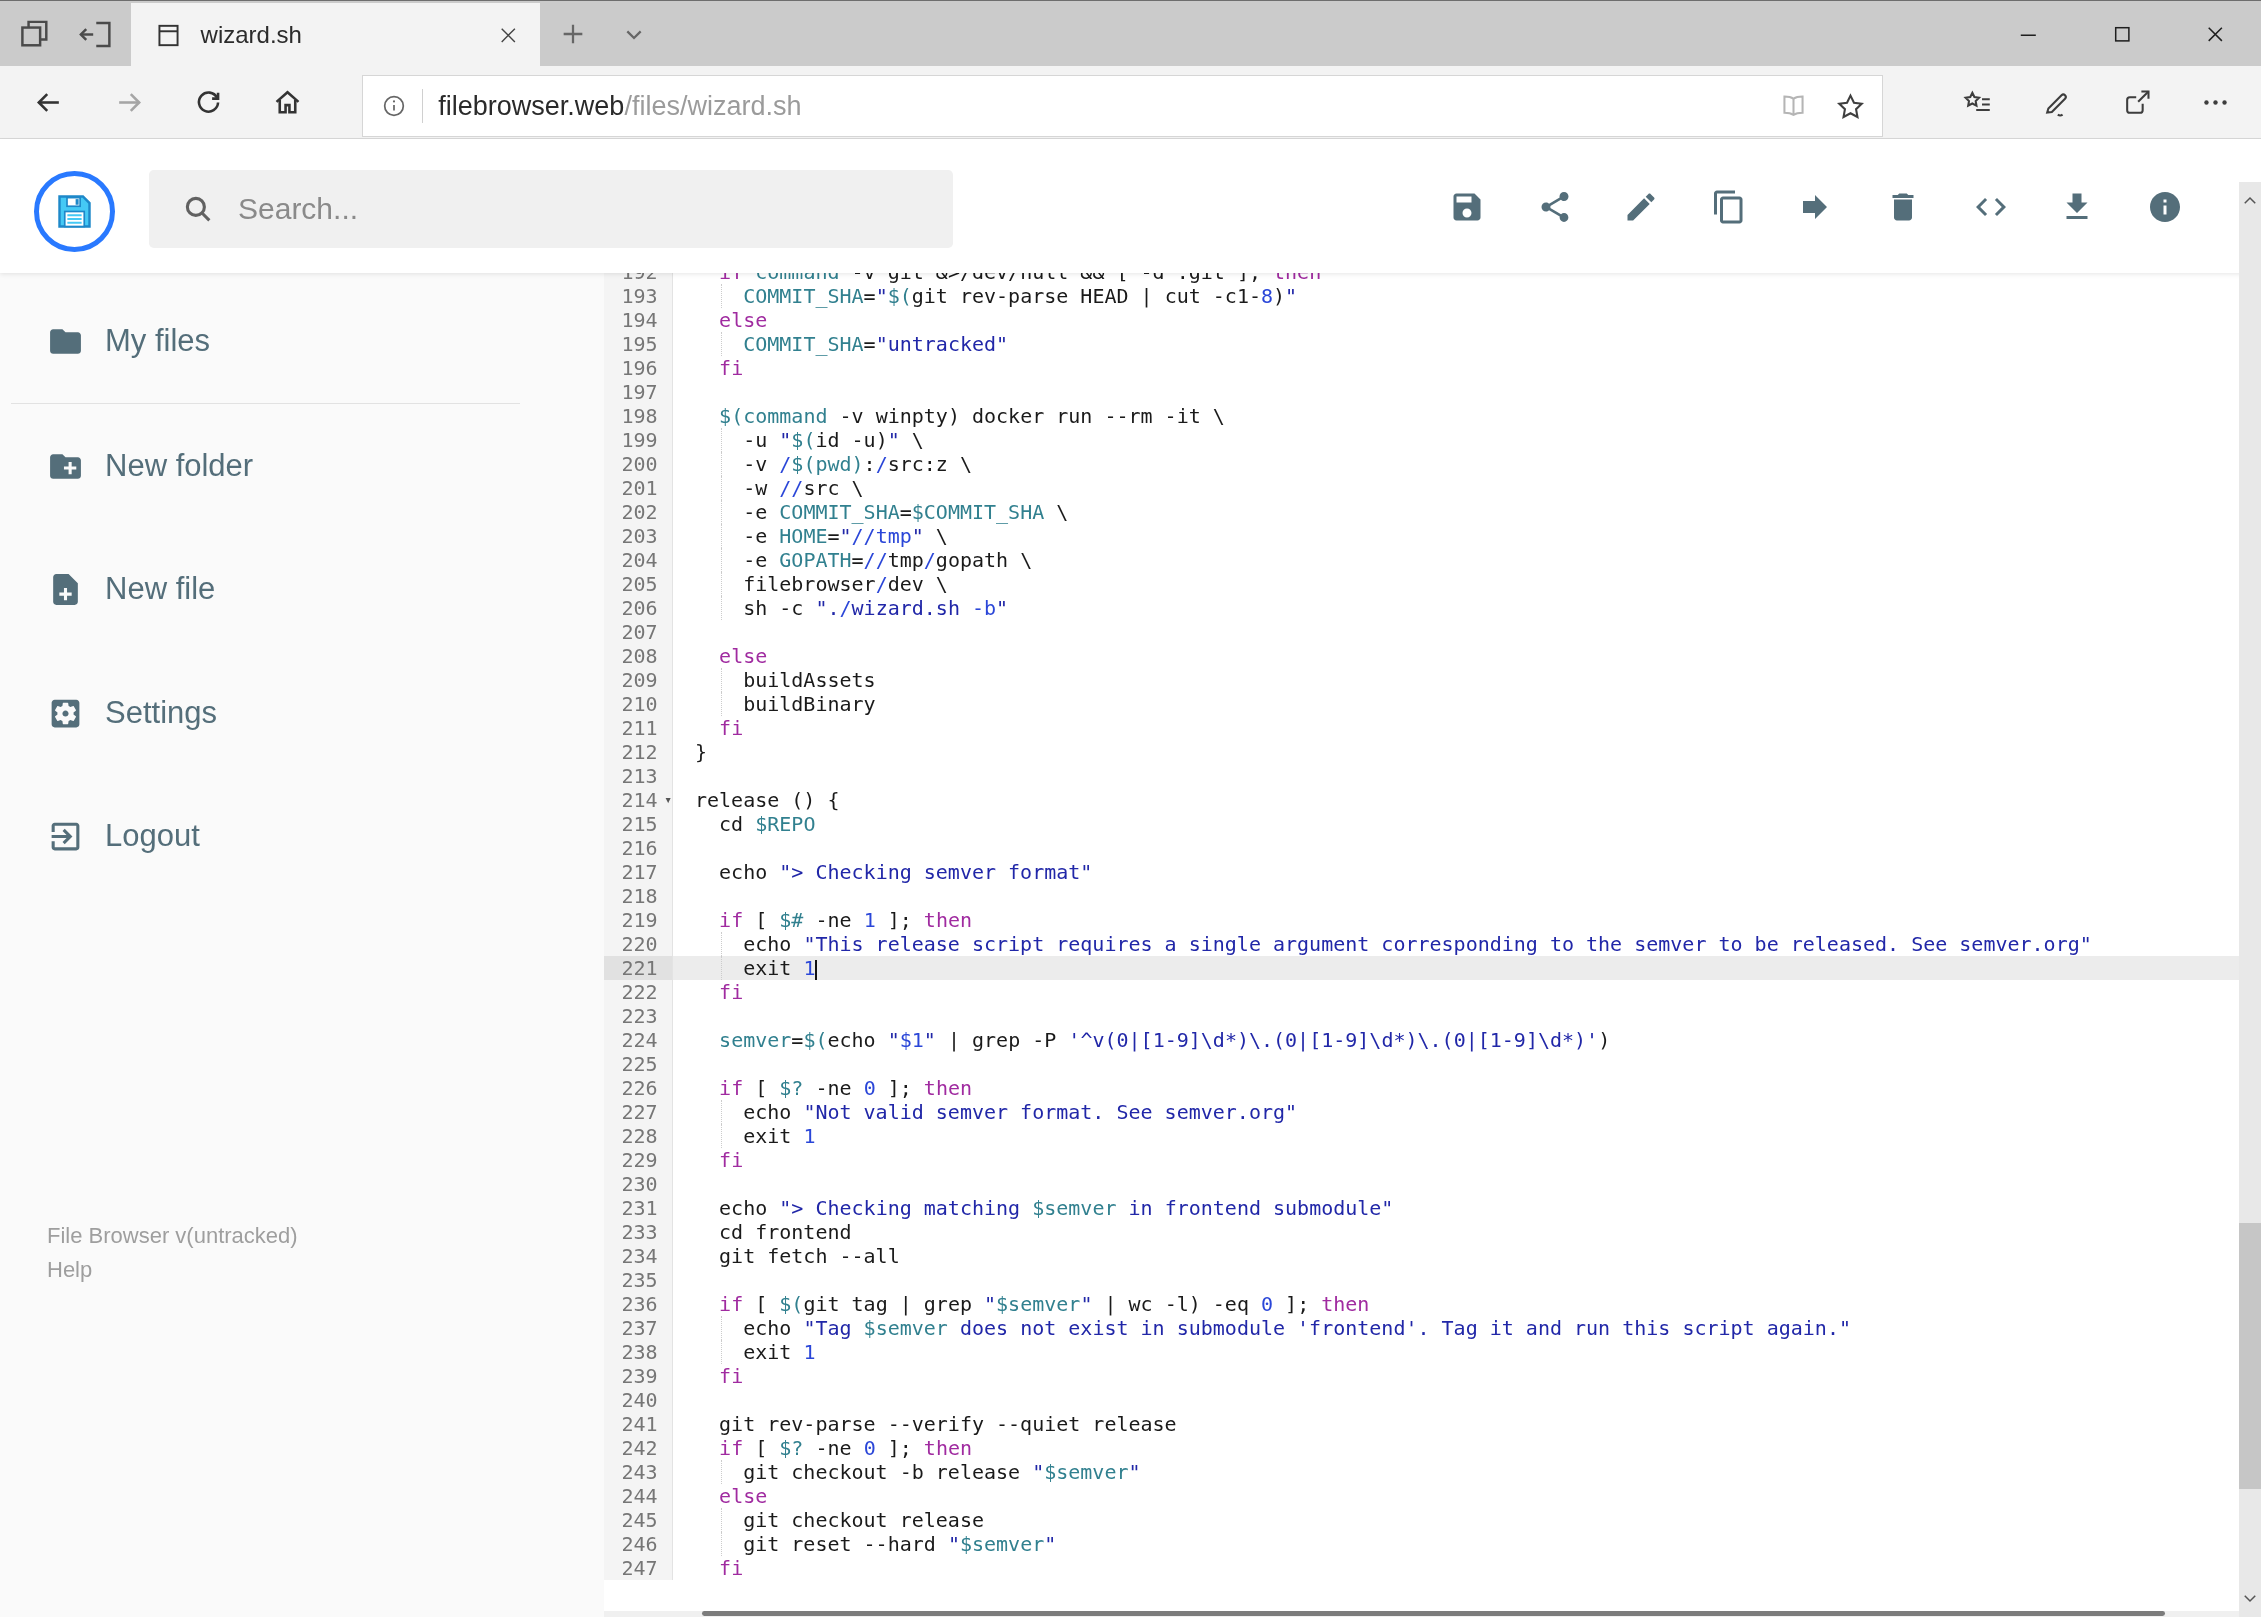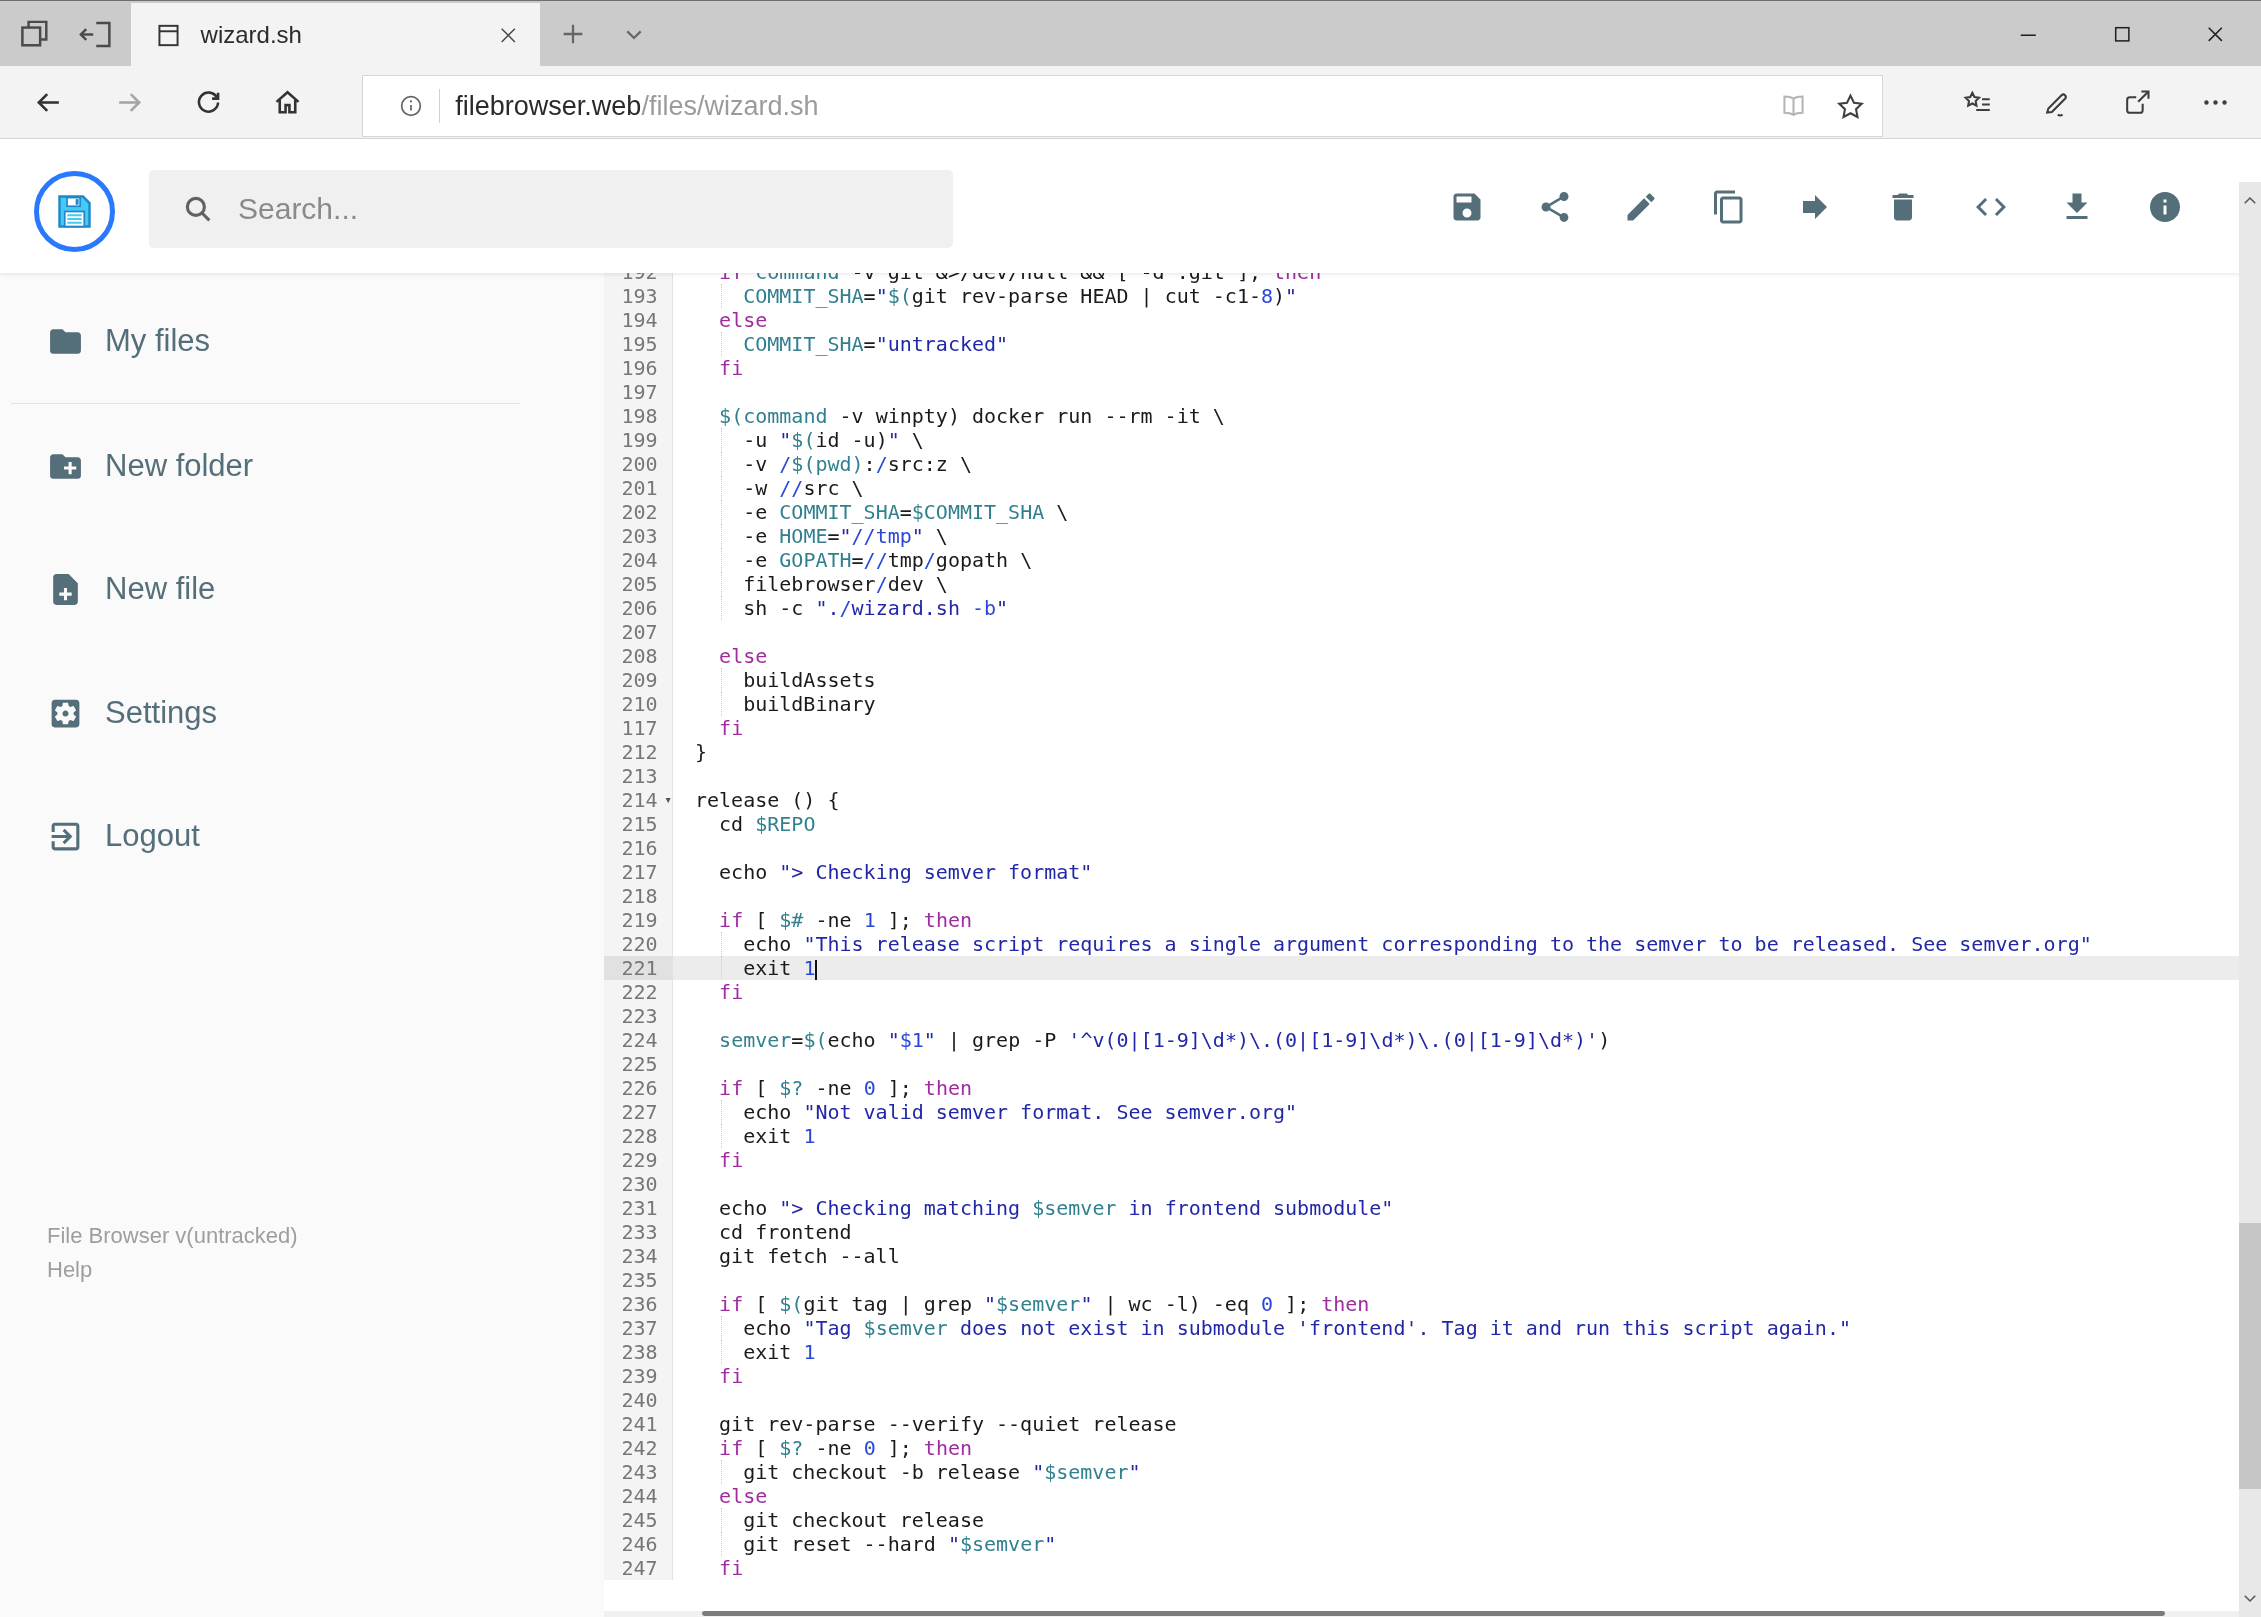--- a/index.html
+++ b/index.html
@@ -12,21 +12,21 @@
   .titlebar{position:absolute;left:0;top:0;width:2261px;height:66px;background:#cbcbcb;border-top:1.6px solid #6e6e6e;box-sizing:border-box;}
   .tb-btn{position:absolute;top:11.3px;width:44px;height:44px;display:flex;align-items:center;justify-content:center;}
   .tab{position:absolute;left:131px;top:1.6px;width:409px;height:65px;background:#f3f3f3;display:flex;align-items:center;}
   .tab-title{margin-left:18px;font-size:24px;color:#2b2b2b;white-space:nowrap;}
   .tab-close{margin-left:auto;margin-right:16px;width:32px;height:32px;display:flex;align-items:center;justify-content:center;}
   .winbtn{position:absolute;top:0;height:66px;width:84px;display:flex;align-items:center;justify-content:center;}
 
   
   .navbar{position:absolute;left:0;top:66px;width:2261px;height:73px;background:#f3f3f3;border-bottom:0.8px solid #d8d8d8;box-sizing:border-box;}
   .nav-btn{position:absolute;top:13.7px;width:45px;height:45px;display:flex;align-items:center;justify-content:center;}
-  .urlbox{position:absolute;left:362px;top:9px;width:1521px;height:62px;background:#fff;border:0.8px solid #d6d6d6;box-sizing:border-box;display:flex;align-items:center;padding-left:17px;}
+  .urlbox{position:absolute;left:362px;top:9px;width:1521px;height:62px;background:#fff;border:0.8px solid #d6d6d6;box-sizing:border-box;display:flex;align-items:center;}
   .url-info{margin-left:18px;display:flex;align-items:center;}
   .url-div{width:0.8px;height:34px;background:#d0d0d0;margin-left:14.5px;}
   .url-text{margin-left:16px;font-size:27px;white-space:nowrap;}
   .url-host{color:#2a2a2a}
   .url-path{color:#9b9b9b}
   .url-right{margin-left:auto;display:flex;align-items:center;gap:27.4px;margin-right:16px;}
 
   
   .appheader{position:absolute;left:0;top:139px;width:2261px;height:134px;background:#fff;box-shadow:0 2.4px 4.8px rgba(0,0,0,.10);z-index:3;}
   .logo{position:absolute;left:34px;top:171px;width:81px;height:81px;border-radius:50%;border:5.7px solid #2979ff;background:#fff;box-sizing:border-box;display:flex;align-items:center;justify-content:center;z-index:4;}
@@ -311,21 +311,21 @@
         <div class="cl"><span class="ln">201</span><span class="lc"><span class="guide"></span><span style="color: rgb(26, 26, 26);">    -w </span><span style="color: rgb(42, 70, 216);">//</span><span style="color: rgb(26, 26, 26);">src \</span></span></div>
         <div class="cl"><span class="ln">202</span><span class="lc"><span class="guide"></span><span style="color: rgb(26, 26, 26);">    -e </span><span style="color: rgb(49, 128, 143);">COMMIT_SHA</span><span style="color: rgb(26, 26, 26);">=</span><span style="color: rgb(49, 128, 143);">$COMMIT_SHA</span><span style="color: rgb(26, 26, 26);"> \</span></span></div>
         <div class="cl"><span class="ln">203</span><span class="lc"><span class="guide"></span><span style="color: rgb(26, 26, 26);">    -e </span><span style="color: rgb(49, 128, 143);">HOME</span><span style="color: rgb(26, 26, 26);">=</span><span style="color: rgb(33, 39, 168);">"</span><span style="color: rgb(42, 70, 216);">//tmp</span><span style="color: rgb(33, 39, 168);">"</span><span style="color: rgb(26, 26, 26);"> \</span></span></div>
         <div class="cl"><span class="ln">204</span><span class="lc"><span class="guide"></span><span style="color: rgb(26, 26, 26);">    -e </span><span style="color: rgb(49, 128, 143);">GOPATH</span><span style="color: rgb(26, 26, 26);">=</span><span style="color: rgb(42, 70, 216);">//</span><span style="color: rgb(26, 26, 26);">tmp</span><span style="color: rgb(42, 70, 216);">/</span><span style="color: rgb(26, 26, 26);">gopath \</span></span></div>
         <div class="cl"><span class="ln">205</span><span class="lc"><span class="guide"></span><span style="color: rgb(26, 26, 26);">    filebrowser</span><span style="color: rgb(42, 70, 216);">/</span><span style="color: rgb(26, 26, 26);">dev \</span></span></div>
         <div class="cl"><span class="ln">206</span><span class="lc"><span class="guide"></span><span style="color: rgb(26, 26, 26);">    sh -c </span><span style="color: rgb(33, 39, 168);">".</span><span style="color: rgb(42, 70, 216);">/</span><span style="color: rgb(33, 39, 168);">wizard.sh </span><span style="color: rgb(42, 70, 216);">-b</span><span style="color: rgb(33, 39, 168);">"</span></span></div>
         <div class="cl"><span class="ln">207</span><span class="lc"></span></div>
         <div class="cl"><span class="ln">208</span><span class="lc"><span style="color: rgb(26, 26, 26);">  </span><span style="color: rgb(160, 43, 160);">else</span></span></div>
         <div class="cl"><span class="ln">209</span><span class="lc"><span class="guide"></span><span style="color: rgb(26, 26, 26);">    buildAssets</span></span></div>
         <div class="cl"><span class="ln">210</span><span class="lc"><span class="guide"></span><span style="color: rgb(26, 26, 26);">    buildBinary</span></span></div>
-        <div class="cl"><span class="ln">117</span><span class="lc"><span style="color: rgb(26, 26, 26);">  </span><span style="color: rgb(160, 43, 160);">fi</span></span></div>
+        <div class="cl"><span class="ln">211</span><span class="lc"><span style="color: rgb(26, 26, 26);">  </span><span style="color: rgb(160, 43, 160);">fi</span></span></div>
         <div class="cl"><span class="ln">212</span><span class="lc"><span style="color: rgb(26, 26, 26);">}</span></span></div>
         <div class="cl"><span class="ln">213</span><span class="lc"></span></div>
         <div class="cl"><span class="ln">214<span class="fold">▾</span></span><span class="lc"><span style="color: rgb(26, 26, 26);">release () {</span></span></div>
         <div class="cl"><span class="ln">215</span><span class="lc"><span style="color: rgb(26, 26, 26);">  cd </span><span style="color: rgb(49, 128, 143);">$REPO</span></span></div>
         <div class="cl"><span class="ln">216</span><span class="lc"></span></div>
         <div class="cl"><span class="ln">217</span><span class="lc"><span style="color: rgb(26, 26, 26);">  echo </span><span style="color: rgb(33, 39, 168);">"&gt; Checking semver format"</span></span></div>
         <div class="cl"><span class="ln">218</span><span class="lc"></span></div>
         <div class="cl"><span class="ln">219</span><span class="lc"><span style="color: rgb(26, 26, 26);">  </span><span style="color: rgb(160, 43, 160);">if</span><span style="color: rgb(26, 26, 26);"> [ </span><span style="color: rgb(49, 128, 143);">$#</span><span style="color: rgb(26, 26, 26);"> -ne </span><span style="color: rgb(42, 70, 216);">1</span><span style="color: rgb(26, 26, 26);"> ]; </span><span style="color: rgb(160, 43, 160);">then</span></span></div>
         <div class="cl"><span class="ln">220</span><span class="lc"><span class="guide"></span><span style="color: rgb(26, 26, 26);">    echo </span><span style="color: rgb(33, 39, 168);">"This release script requires a single argument corresponding to the semver to be released. See semver.org"</span></span></div>
         <div class="cl hl"><span class="ln">221</span><span class="lc"><span class="guide"></span><span style="color: rgb(26, 26, 26);">    exit </span><span style="color: rgb(42, 70, 216);">1</span><span class="caret"></span></span></div>

